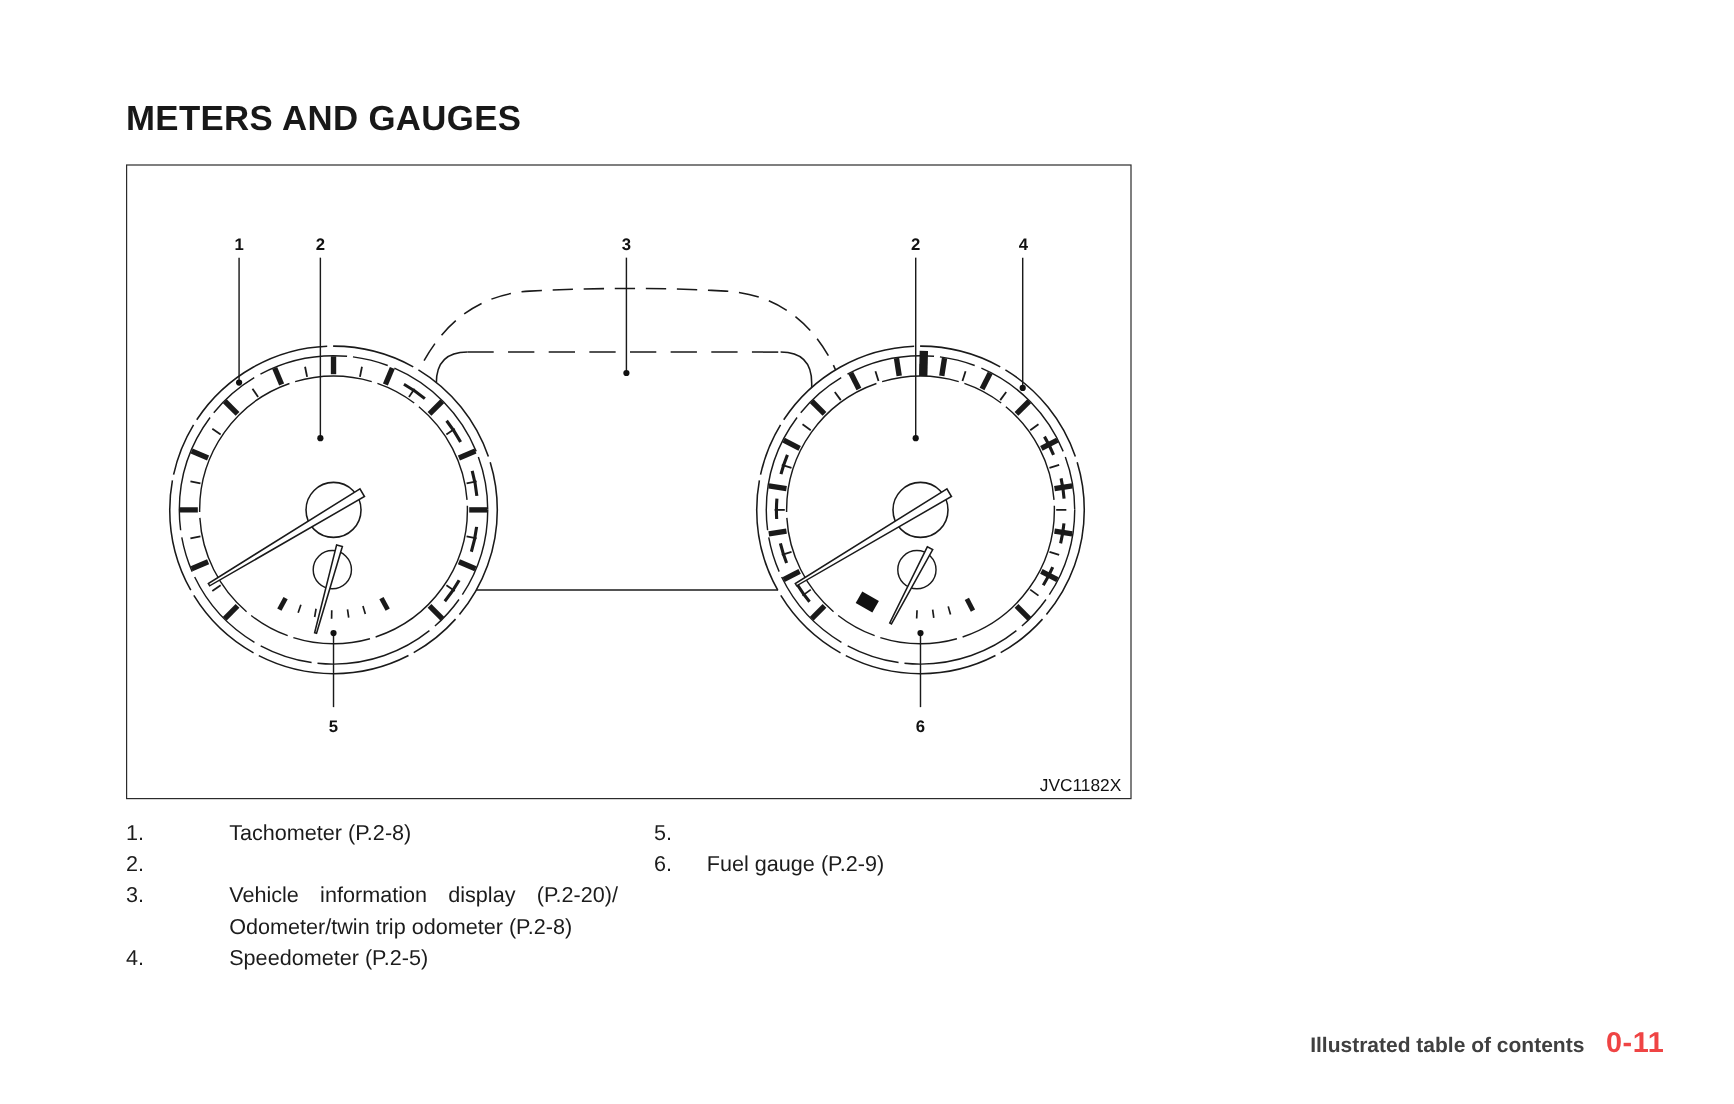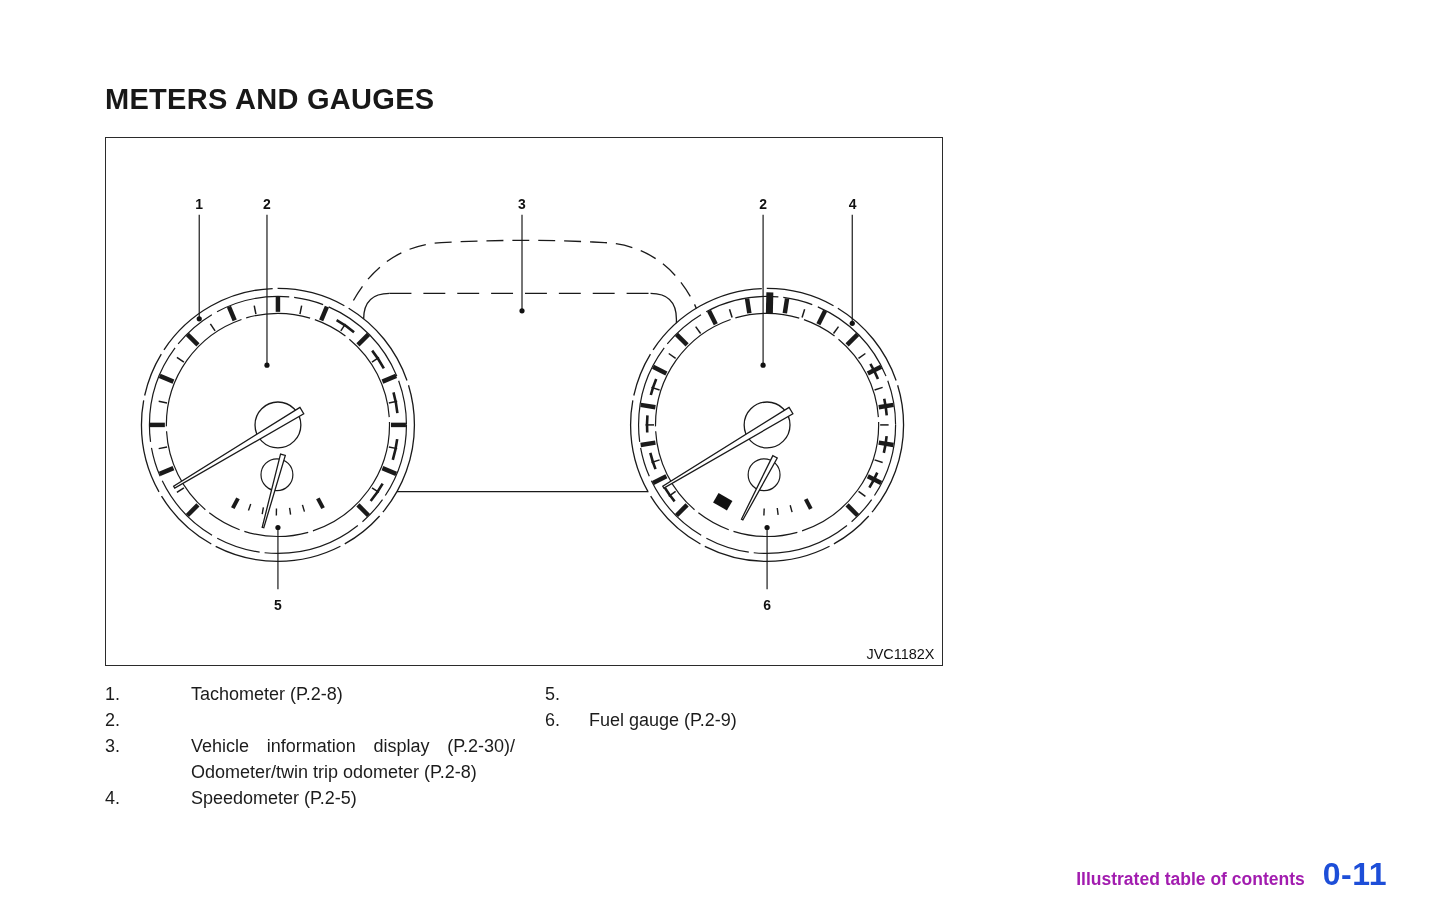--- a/index.html
+++ b/index.html
@@ -19,22 +19,22 @@
   .legend-left{left:105px;width:410px;}
   .legend-right{left:545px;width:400px;}
   .li{display:flex;}
   .li .n{width:44px;flex:none;}
   .legend-left .t{width:358px;margin-left:42px;}
   .legend-right .t{width:345px;}
   .ln{display:block;}
   .ln.just{text-align:justify;text-align-last:justify;}
 
   .footer{position:absolute;top:856px;right:58px;display:flex;align-items:baseline;gap:18px;}
-  .f-label{font-size:17.5px;font-weight:700;color:#a21caf;}
-  .f-num{font-size:32px;font-weight:600;letter-spacing:.5px;color:#1d4ed8;}
+  .f-label{font-size:17.5px;font-weight:700;color:#404040;}
+  .f-num{font-size:24px;font-weight:600;letter-spacing:.5px;color:#ef4444;}
 </style>
 </head>
 <body>
 
 <h1 class="page-title">METERS AND GAUGES</h1>
 
 <div class="figure">
   <svg viewBox="0 0 838 529">
 
     <g id="display" stroke="#1a1a1a" fill="none" stroke-width="1.3">
@@ -184,21 +184,21 @@
     <div class="t">
         <span class="ln">Tachometer (P.2-8)</span>
       </div>
   </div>
   <div class="li">
     <span class="n">2.</span>
   </div>
   <div class="li">
     <span class="n">3.</span>
     <div class="t">
-      <span class="ln just">Vehicle information display (P.2-30)/</span>
+      <span class="ln just">Vehicle information display (P.2-20)/</span>
       <span class="ln">Odometer/twin trip odometer (P.2-8)</span>
     </div>
   </div>
   <div class="li">
     <span class="n">4.</span>
     <div class="t">
         <span class="ln">Speedometer (P.2-5)</span>
       </div>
   </div>
 </div>

